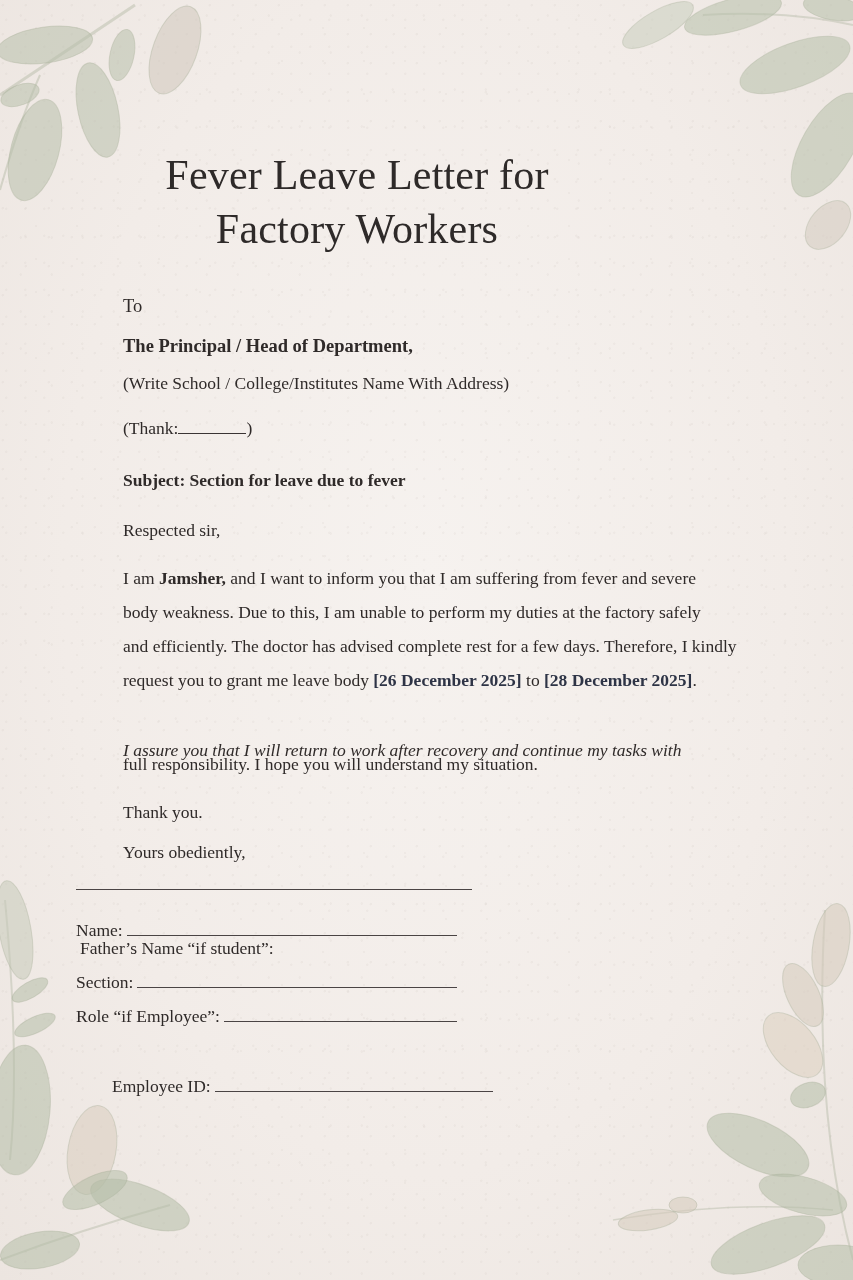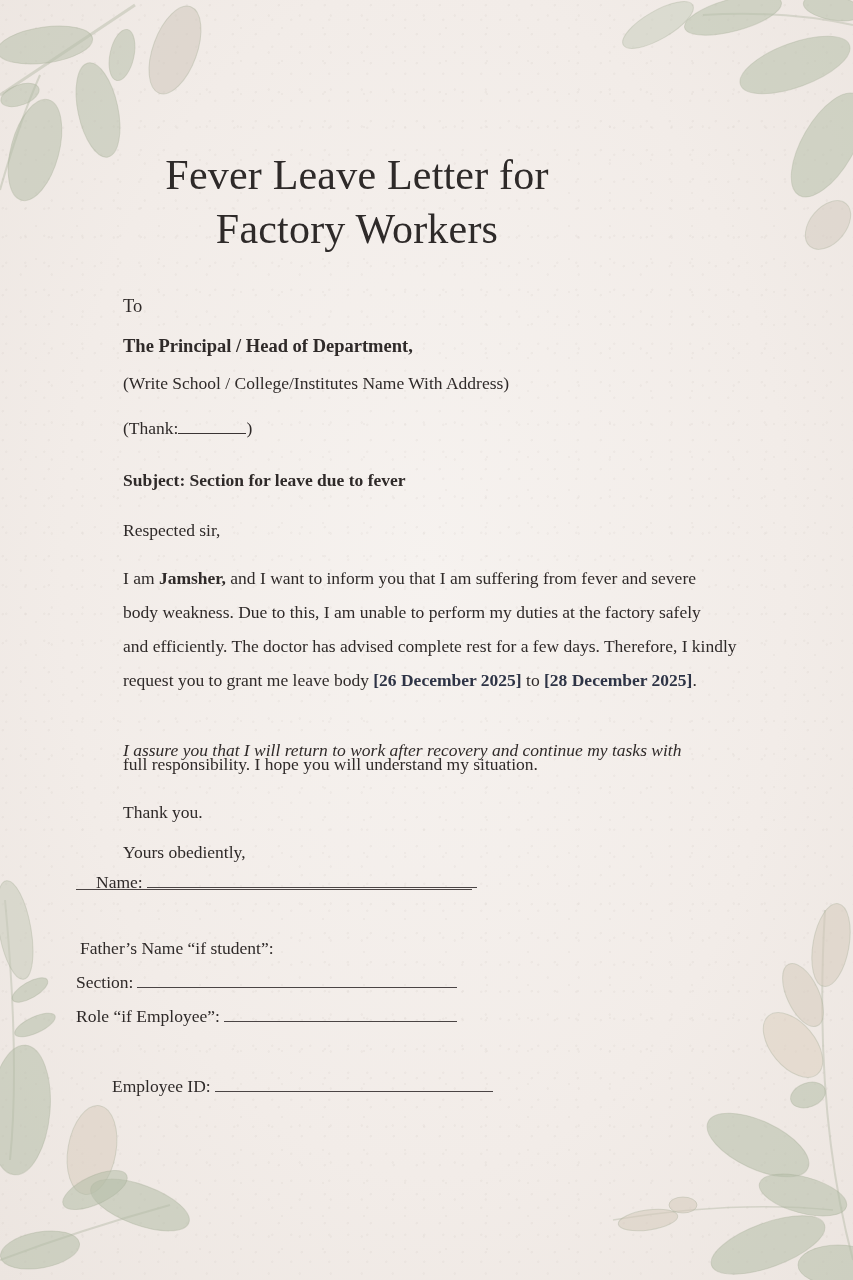--- a/index.html
+++ b/index.html
@@ -201,21 +201,21 @@
   </div>
 
   <div class="line sm" style="top:444px;font-style:italic;">I assure you that I will return to work after recovery and continue my tasks with</div>
   <div class="line sm" style="top:458px;">full responsibility. I hope you will understand my situation.</div>
 
   <div class="line sm" style="top:506px;">Thank you.</div>
   <div class="line sm" style="top:546px;">Yours obediently,</div>
 
   <div class="signature-line"></div>
 
-  <div class="field" style="top:576px;margin-left:20px;">
+  <div class="field" style="top:624px;">
     <span>Name:</span>
       <span class="fill"></span>
   </div>
   <div class="field" style="top:642px;flex-direction:column;">
     <span>Father’s Name “if student”:</span>
       <span class="fill"></span>
   </div>
   <div class="field" style="top:676px;">
     <span>Section:</span>
       <span class="fill"></span>

